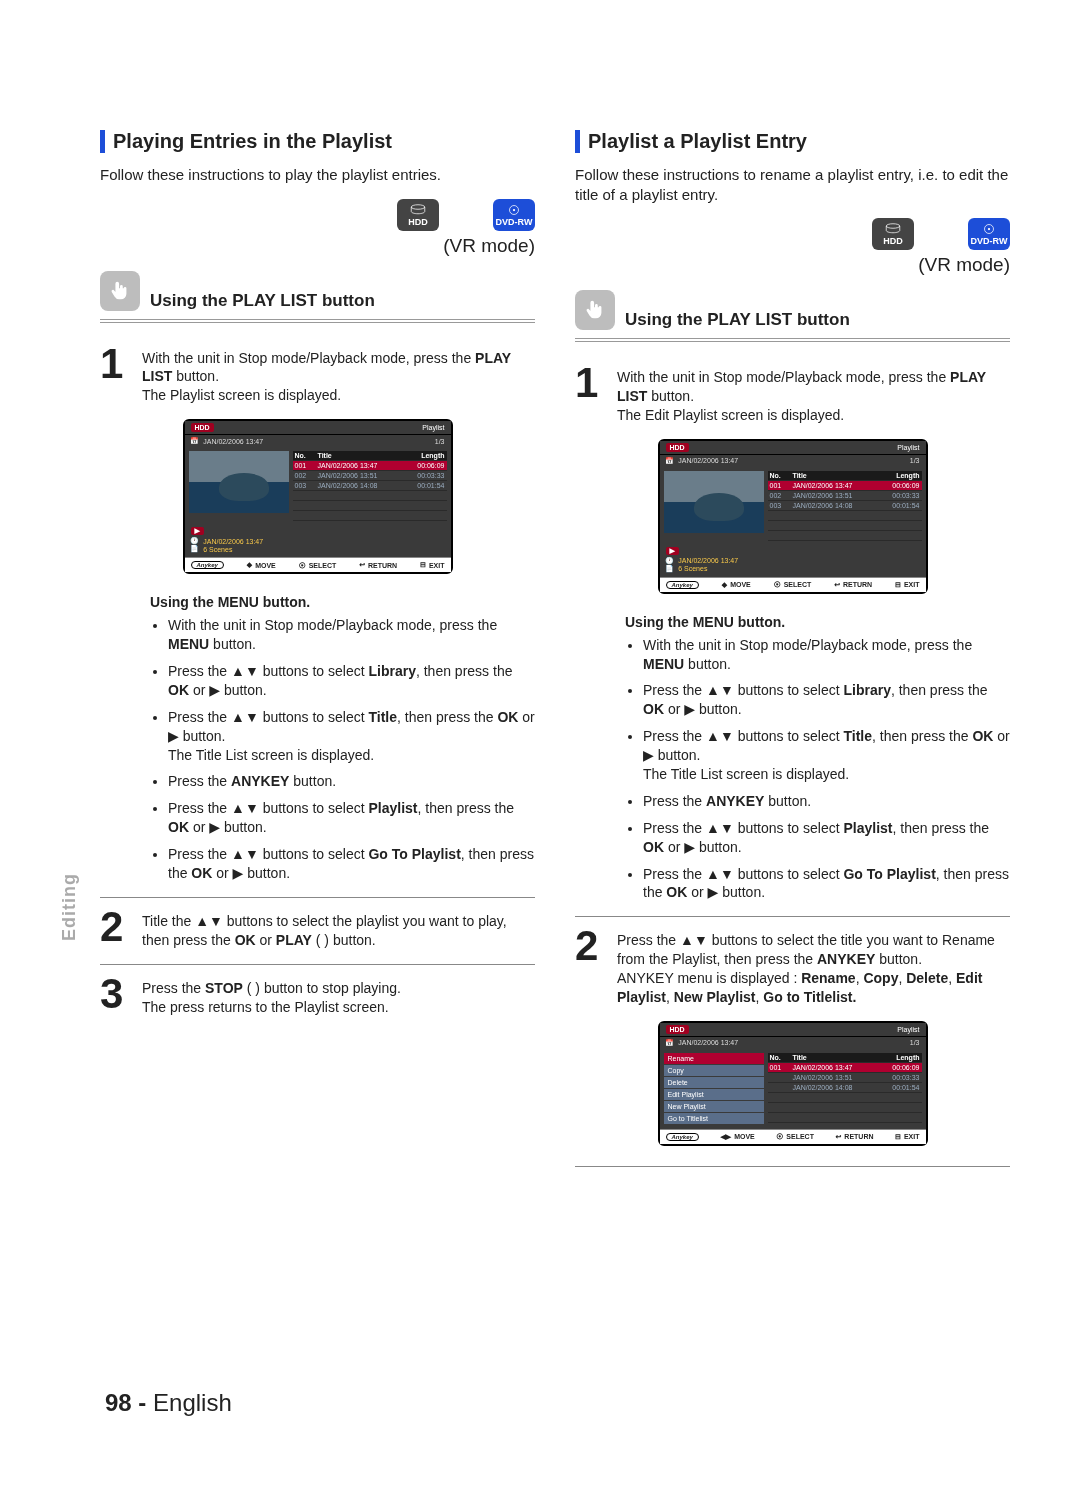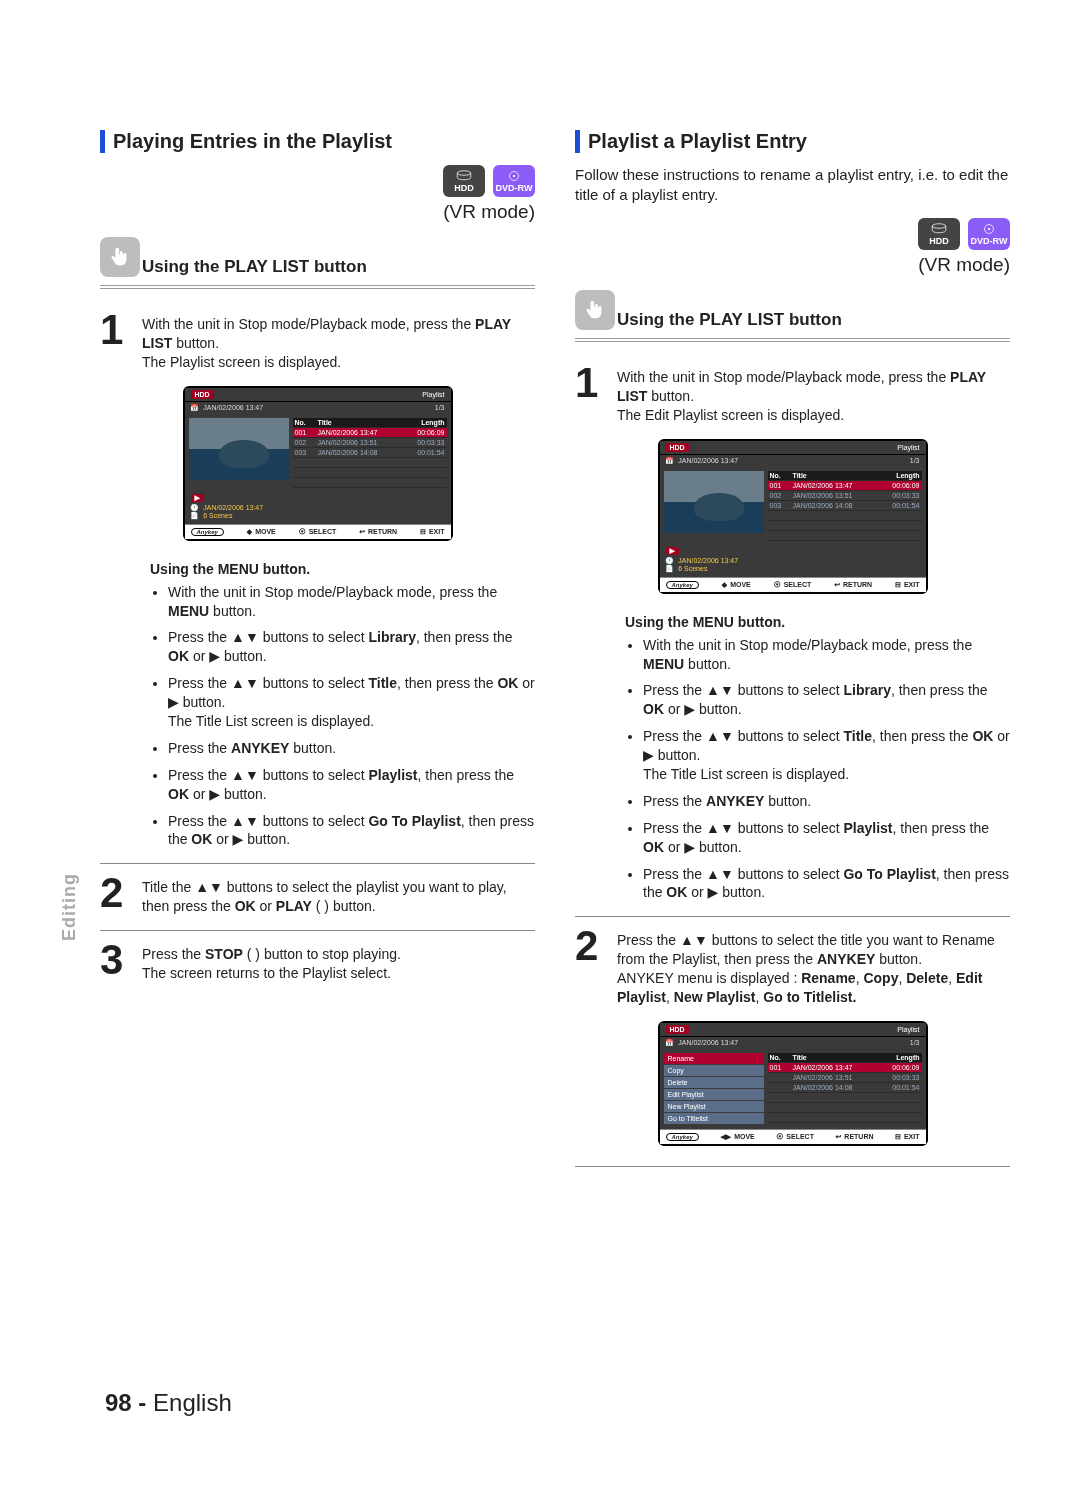--- a/index.html
+++ b/index.html
@@ -25,24 +25,24 @@
   .badges{
     display:flex; justify-content:flex-end; gap:8px; margin-bottom:4px;
     align-items:center;
   }
   .badge{
     width:42px; height:32px; border-radius:6px;
     display:flex; flex-direction:column; align-items:center; justify-content:center;
     font-size:9px; font-weight:bold;
   }
   .badge-hdd{ background:#444; color:#fff;}
-  .badge-dvd{ background:#8b5cf6; color:#fff;}
+  .badge-dvd{ background:#1d4ed8; color:#fff;margin-left:46px;}
   .badge svg{ width:18px; height:14px; }
   .vrmode{ text-align:right; font-size:19px; margin-bottom:14px;}
-  .hand-row{ display:flex; align-items:flex-end; gap:2px; margin-bottom:8px;}
+  .hand-row{ display:flex; align-items:flex-end; gap:10px; margin-bottom:8px;}
   .hand{
     width:40px; height:40px; border-radius:8px; background:#bdbdbd;
     display:flex; align-items:center; justify-content:center;
   }
   .hand svg{ width:22px; height:22px; fill:#fff; }
   .subhead{ font-size:17px; font-weight:bold; }
   hr.double{
     border:none; height:4px;
     background:linear-gradient(#999,#999) left top/100% 1px no-repeat,
                linear-gradient(#999,#999) left bottom/100% 1px no-repeat;
@@ -129,20 +129,21 @@
 </style>
 </head>
 <body>
 
 <div class="sidetab">Editing</div>
 
 <div class="page">
 
   <div class="col">
     <h2>Playing Entries in the Playlist</h2>
+    <div class="intro">Follow these instructions to play the playlist entries.</div>
 
     <div class="badges">
       <div class="badge badge-hdd">
         <svg viewBox="0 0 24 16">
             <ellipse cx="12" cy="4" rx="9" ry="3" fill="none" stroke="#fff"></ellipse>
             <path d="M3 4v6c0 1.6 4 3 9 3s9-1.4 9-3V4" fill="none" stroke="#fff"></path>
           </svg>
         <span>HDD</span>
       </div>
       <div class="badge badge-dvd">
@@ -246,21 +247,21 @@
     <div class="step">
       <div class="num">2</div>
       <div>
         <span>Title the ▲▼ buttons to select the playlist you want to play, then press the </span><b>OK</b><span> or </span><b>PLAY</b><span> (   ) button.</span>
       </div>
     </div>
     <hr class="single">
     <div class="step">
       <div class="num">3</div>
       <div>
-        <span>Press the </span><b>STOP</b><span> (   )  button to stop playing.</span><br><span>The screen returns to the Playlist select.</span>
+        <span>Press the </span><b>STOP</b><span> (   )  button to stop playing.</span><br><span>The press returns to the Playlist screen.</span>
       </div>
     </div>
   </div>
 
   <div class="col">
     <h2>Playlist a Playlist Entry</h2>
     <div class="intro">Follow these instructions to rename a playlist entry, i.e. to edit the title of a playlist entry.</div>
 
     <div class="badges">
       <div class="badge badge-hdd">

